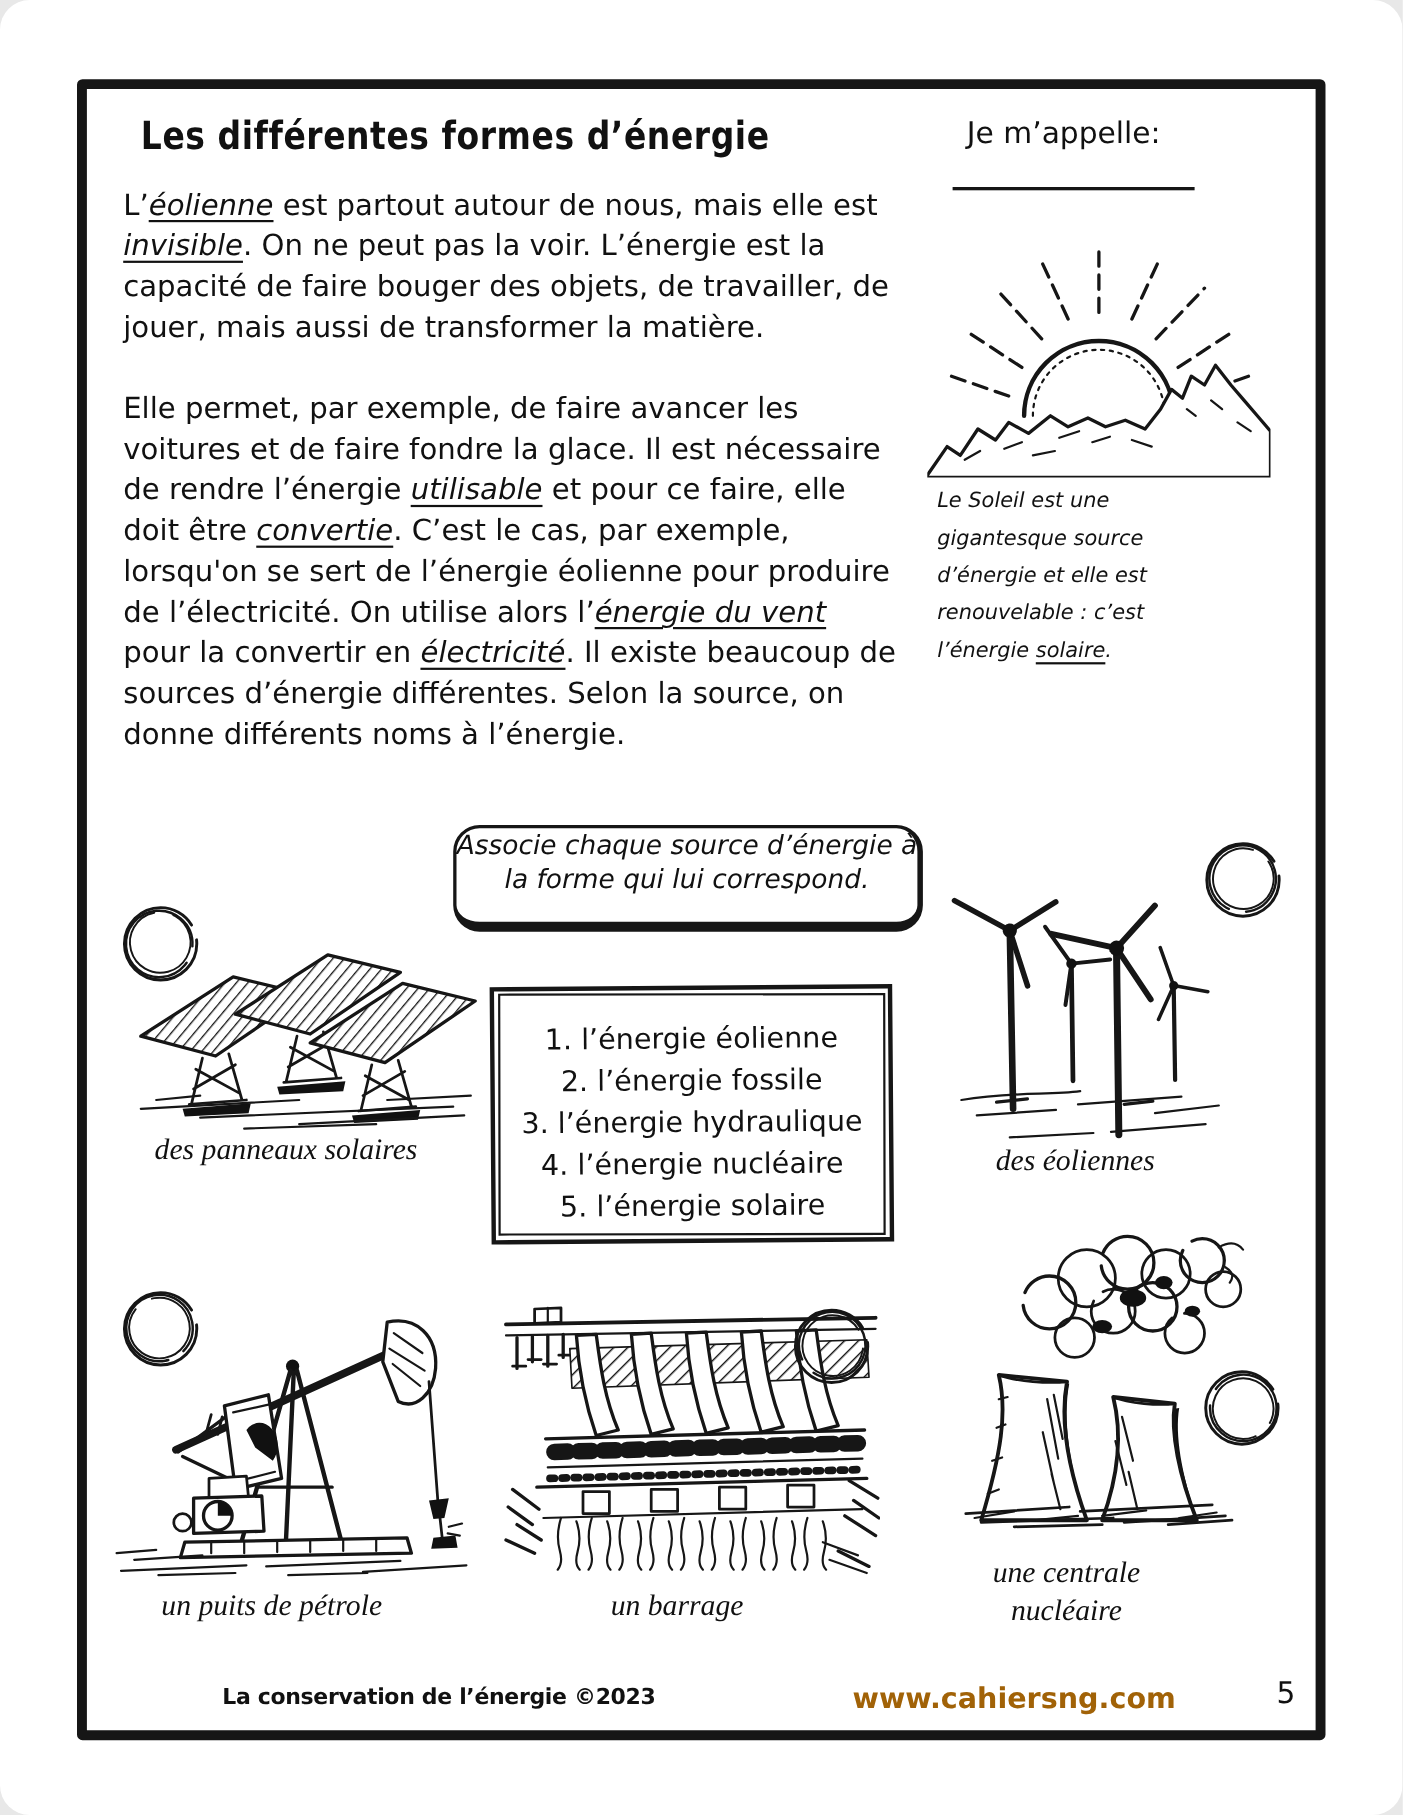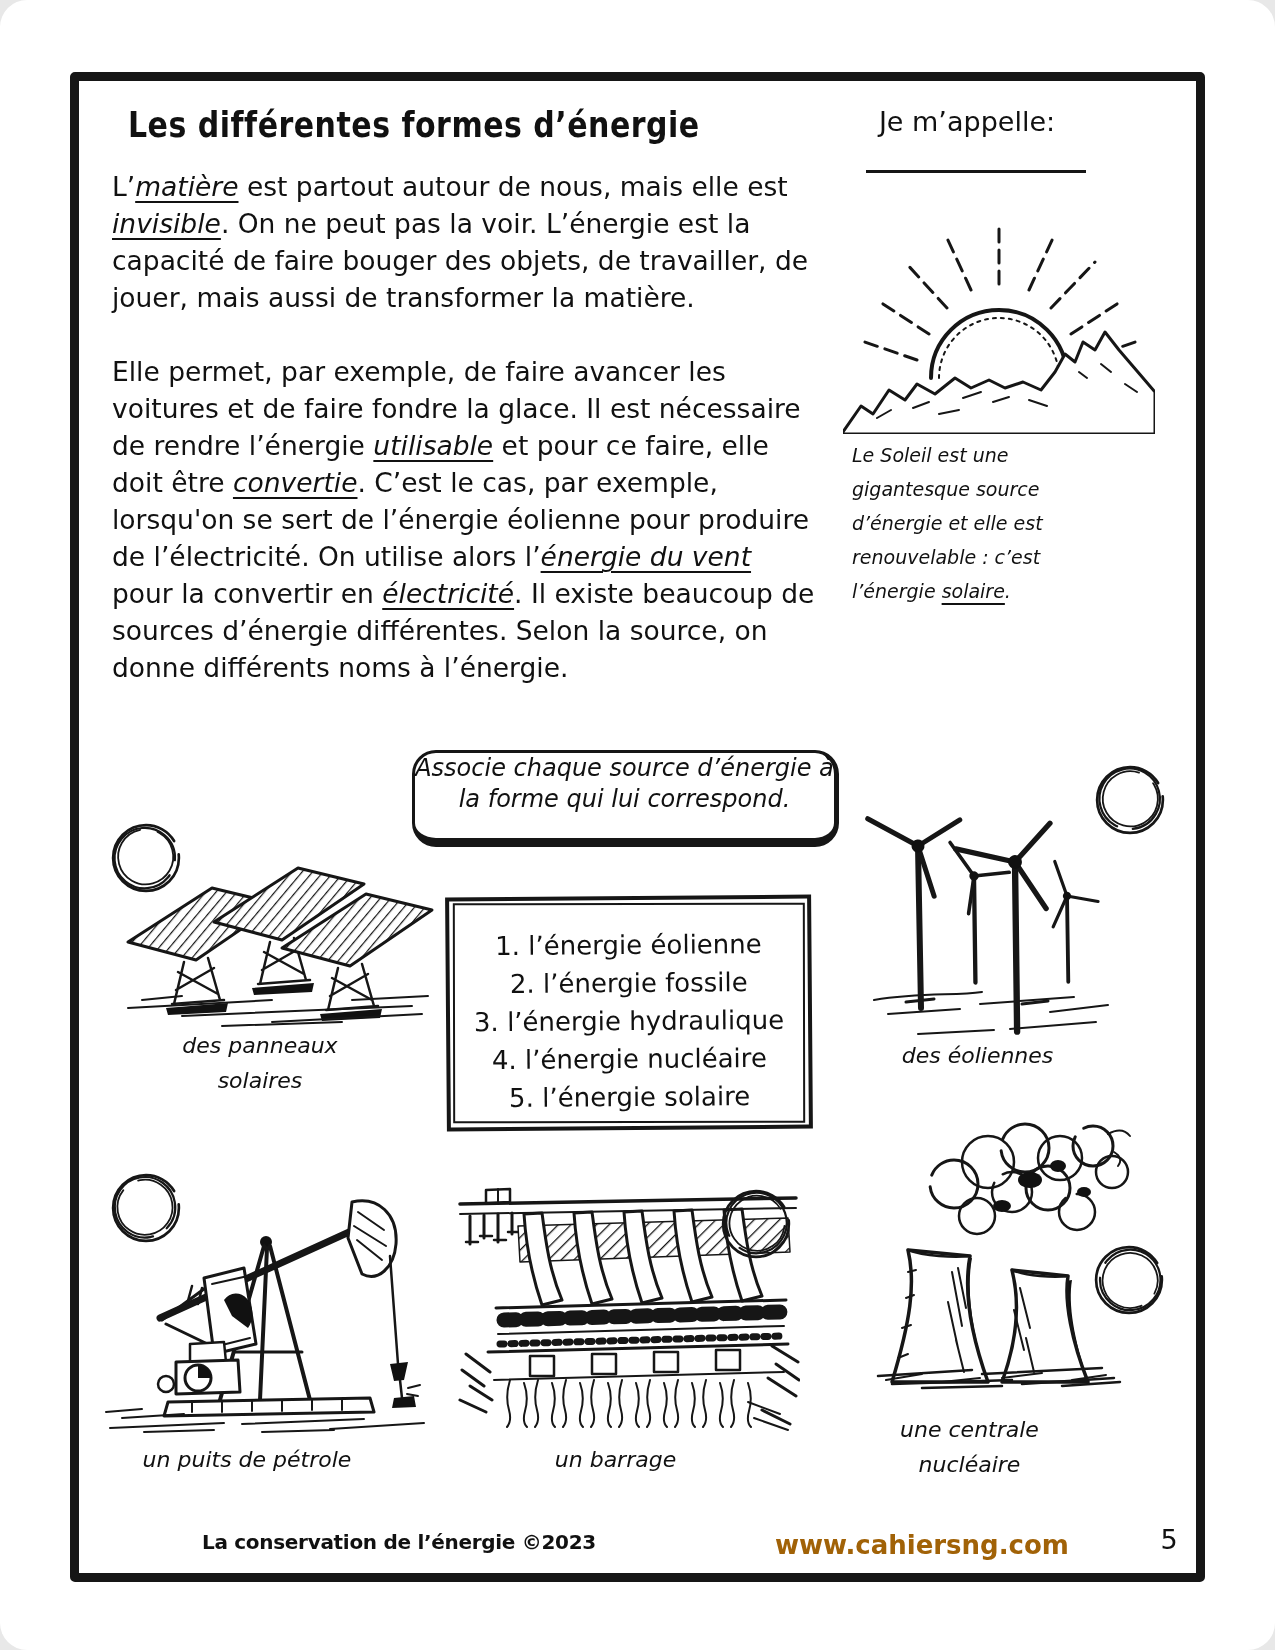--- a/index.html
+++ b/index.html
@@ -19,21 +19,21 @@
   .callout{left:412px;top:750px;width:427px;height:97px;box-sizing:border-box;
            border:3px solid #161616;border-bottom-width:9px;border-right-width:5px;
            border-radius:24px;text-align:center;font-style:italic;font-size:24px;
            line-height:31px;}
   .match-outer{left:446px;top:896px;width:366px;height:234px;border:4px solid #161616;
                transform:rotate(-.45deg);box-sizing:border-box;}
   .match-inner{position:absolute;left:3px;top:3px;right:3px;bottom:3px;
                border:2px solid #161616;transform:rotate(.35deg);}
   .match-list{position:absolute;left:0;right:0;top:26px;text-align:center;
               font-size:26px;line-height:38px;}
-  .cap{font-style:italic;font-size:22px;line-height:35px;text-align:center;}
+  .cap{font-style:italic;font-size:27px;line-height:35px;text-align:center;font-family:Liberation Serif, serif;}
   .cap-solar{left:140px;top:1028px;width:240px;}
   .cap-wind{left:860px;top:1038px;width:235px;}
   .cap-oil{left:112px;top:1442px;width:270px;}
   .cap-dam{left:528px;top:1442px;width:175px;}
   .cap-nuc{left:852px;top:1412px;width:235px;}
   .foot-copy{left:202px;top:1530px;font-size:20px;font-weight:700;letter-spacing:-.3px;}
   .foot-site{left:775px;top:1530px;width:285px;text-align:center;font-size:26px;
              font-weight:700;color:#a16207;text-decoration:none;cursor:pointer;}
   .foot-page{left:1146px;top:1524px;width:46px;text-align:center;font-size:27px;}
   
@@ -69,21 +69,21 @@
       <path class="w4" d="M88,186 A68,68 0 0 1 224,186"></path>
       <path class="w2 stip" d="M96,186 A60,60 0 0 1 216,186"></path>
     </g>
     <g>
       <path class="fw w3" d="M0,240 L18,214 30,222 46,198 62,208 74,192 92,202 112,186 128,196 146,188 162,196 180,190 198,198 212,180 222,162 232,170 240,150 252,158 262,140 276,158 288,172 300,186 312,200 L312,242 L0,242 Z"></path>
       <path class="w2" d="M34,226 L48,218 M70,216 L86,210 M120,206 L138,200 M150,210 L166,205 M236,180 L244,186 M258,172 L268,180 M282,192 L294,200 M186,208 L204,214 M96,222 L116,218"></path>
     </g>
   </svg>
 
   <div class="abs body-text">
-    <p><span>L’</span><span class="iu">matière</span><span> est partout autour de nous, mais elle est </span><span class="iu">invisible</span><span>. On ne peut pas la voir. L’énergie est la capacité de faire bouger des objets, de travailler, de jouer, mais aussi de transformer la matière.</span></p>
+    <p><span>L’</span><span class="iu">éolienne</span><span> est partout autour de nous, mais elle est </span><span class="iu">invisible</span><span>. On ne peut pas la voir. L’énergie est la capacité de faire bouger des objets, de travailler, de jouer, mais aussi de transformer la matière.</span></p>
     <p><span>Elle permet, par exemple, de faire avancer les voitures et de faire fondre la glace. Il est nécessaire de rendre l’énergie </span><span class="iu">utilisable</span><span> et pour ce faire, elle doit être </span><span class="iu">convertie</span><span>. C’est le cas, par exemple, lorsqu'on se sert de l’énergie éolienne pour produire de l’électricité. On utilise alors l’</span><span class="iu">énergie du vent</span><span> pour la convertir en </span><span class="iu">électricité</span><span>. Il existe beaucoup de sources d’énergie différentes. Selon la source, on donne différents noms à l’énergie.</span></p>
   </div>
 
   <div class="abs sun-note"><span>Le Soleil est une gigantesque source d’énergie et elle est renouvelable : c’est l’énergie </span><span class="iu">solaire</span><span>.</span></div>
 
   <div class="abs callout">
     <span>Associe chaque source d’énergie à la forme qui lui correspond.</span>
   </div>
 
   <div class="abs match-outer">

